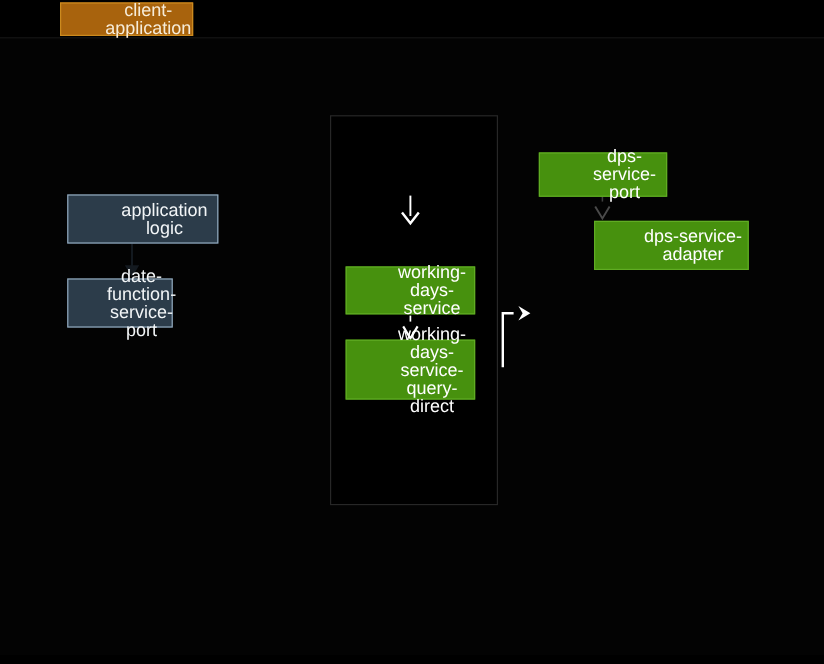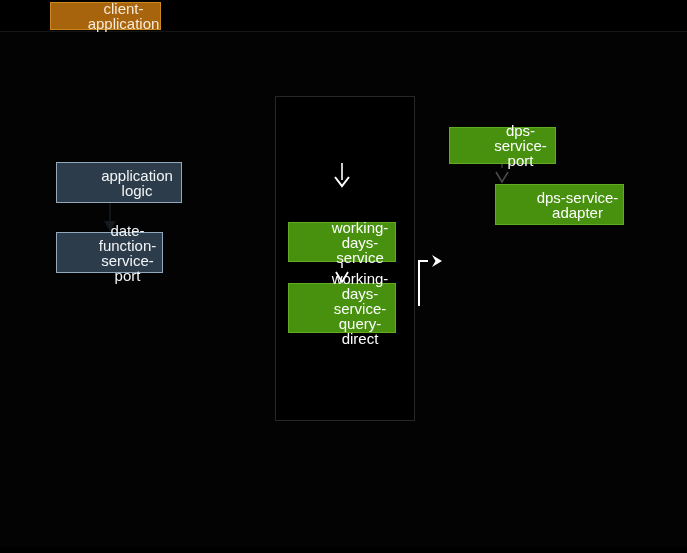--- a/index.html
+++ b/index.html
@@ -10,21 +10,21 @@
   .node{position:absolute;display:flex;align-items:center;justify-content:center;
     font-size:15px;line-height:15px;text-align:center;white-space:pre-line;
     box-sizing:border-box;cursor:default;padding-left:36px;}
   .client{background:#a8630d;border:1px solid #cc8a1e;color:#f6ecd9;}
   .component{background:#2c3c4a;border:1px solid #92a9bd;color:#f2f5f7;}
   .service{background:#47910e;border:1px solid #60ac23;color:#fff;}
   .group{position:absolute;background:#000;border:1px solid #272727;box-sizing:border-box;}
   
   #n-client{left:50px;top:2px;width:111px;height:28px;}
   #n-applogic{left:56px;top:162px;width:126px;height:41px;}
-  #n-dateport{left:56px;top:232px;width:107px;height:41px;}
+  #n-dateport{left:56px;top:232px;width:88px;height:41px;}
   #grp-container{left:275px;top:96px;width:140px;height:325px;}
   #n-wds{left:288px;top:222px;width:108px;height:40px;}
   #n-wdsq{left:288px;top:283px;width:108px;height:50px;}
   #n-dpsport{left:449px;top:127px;width:107px;height:37px;}
   #n-dpsadapter{left:449px;top:184px;width:129px;height:41px;margin-left:46px;}
   #edges{position:absolute;left:0;top:0;width:687px;height:553px;pointer-events:none;}
 </style>
 </head>
 <body>
 

